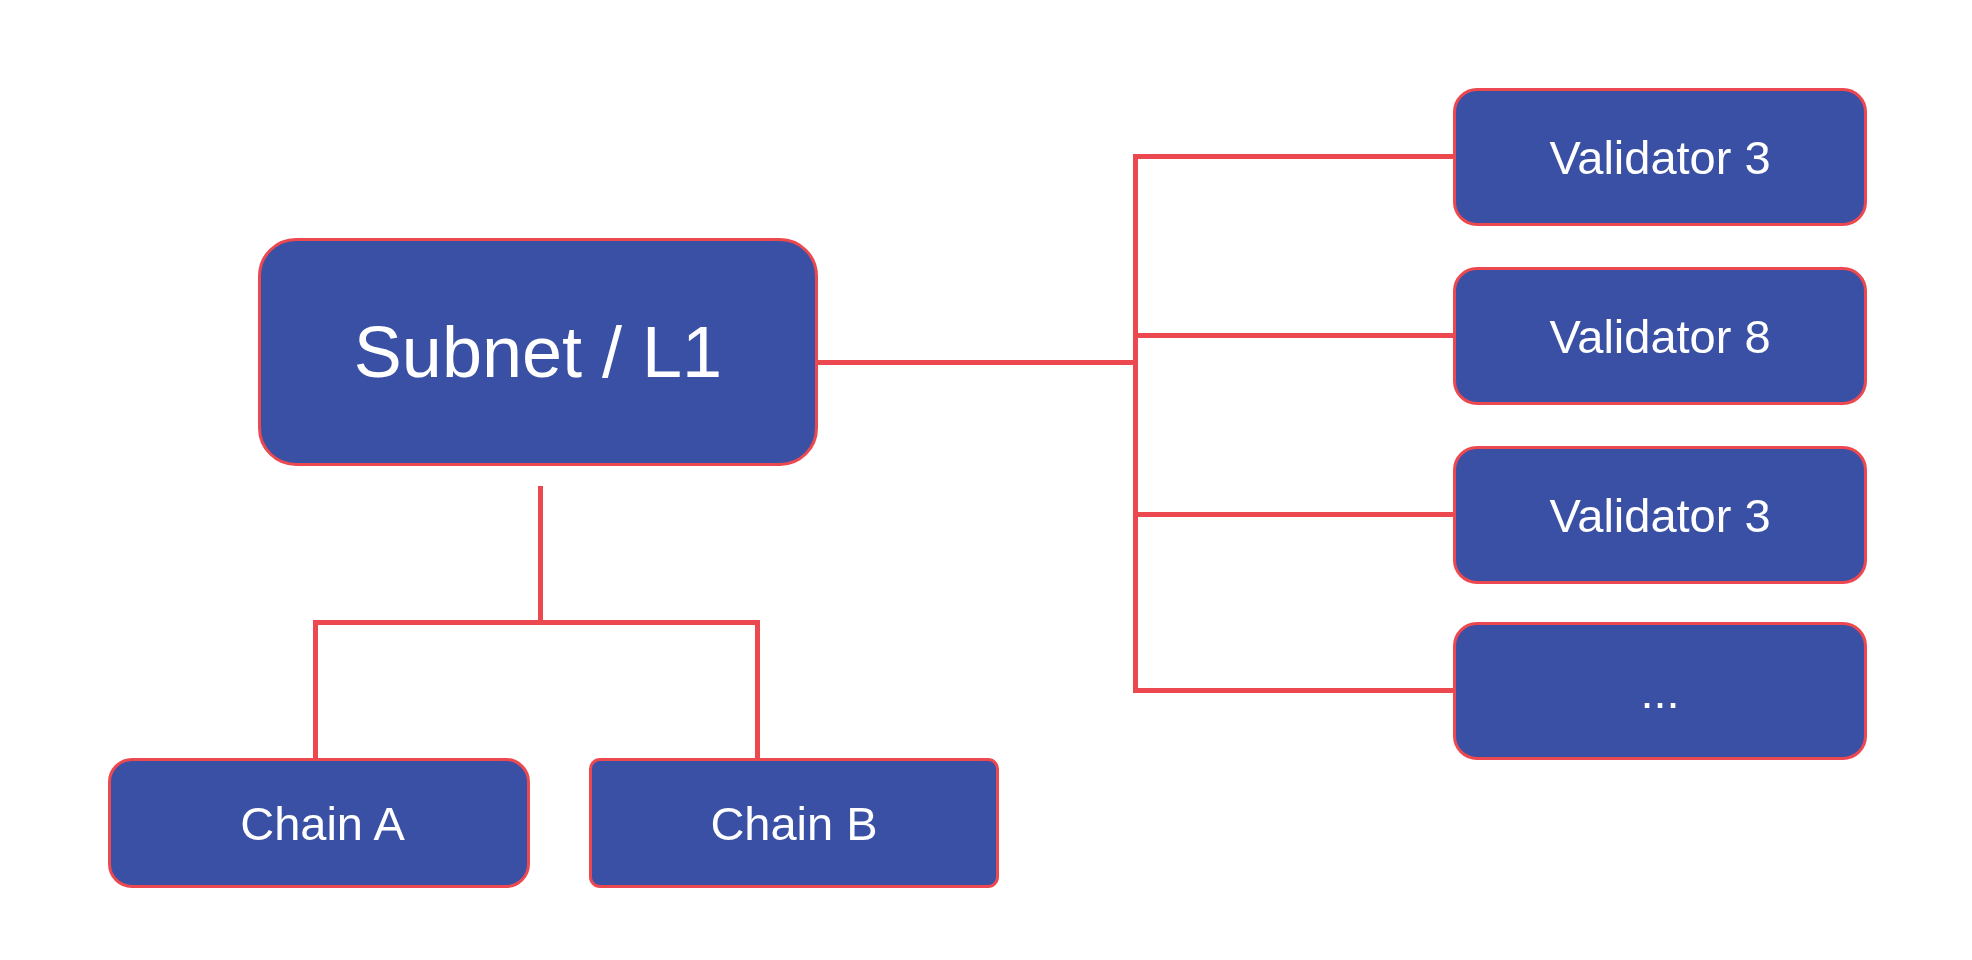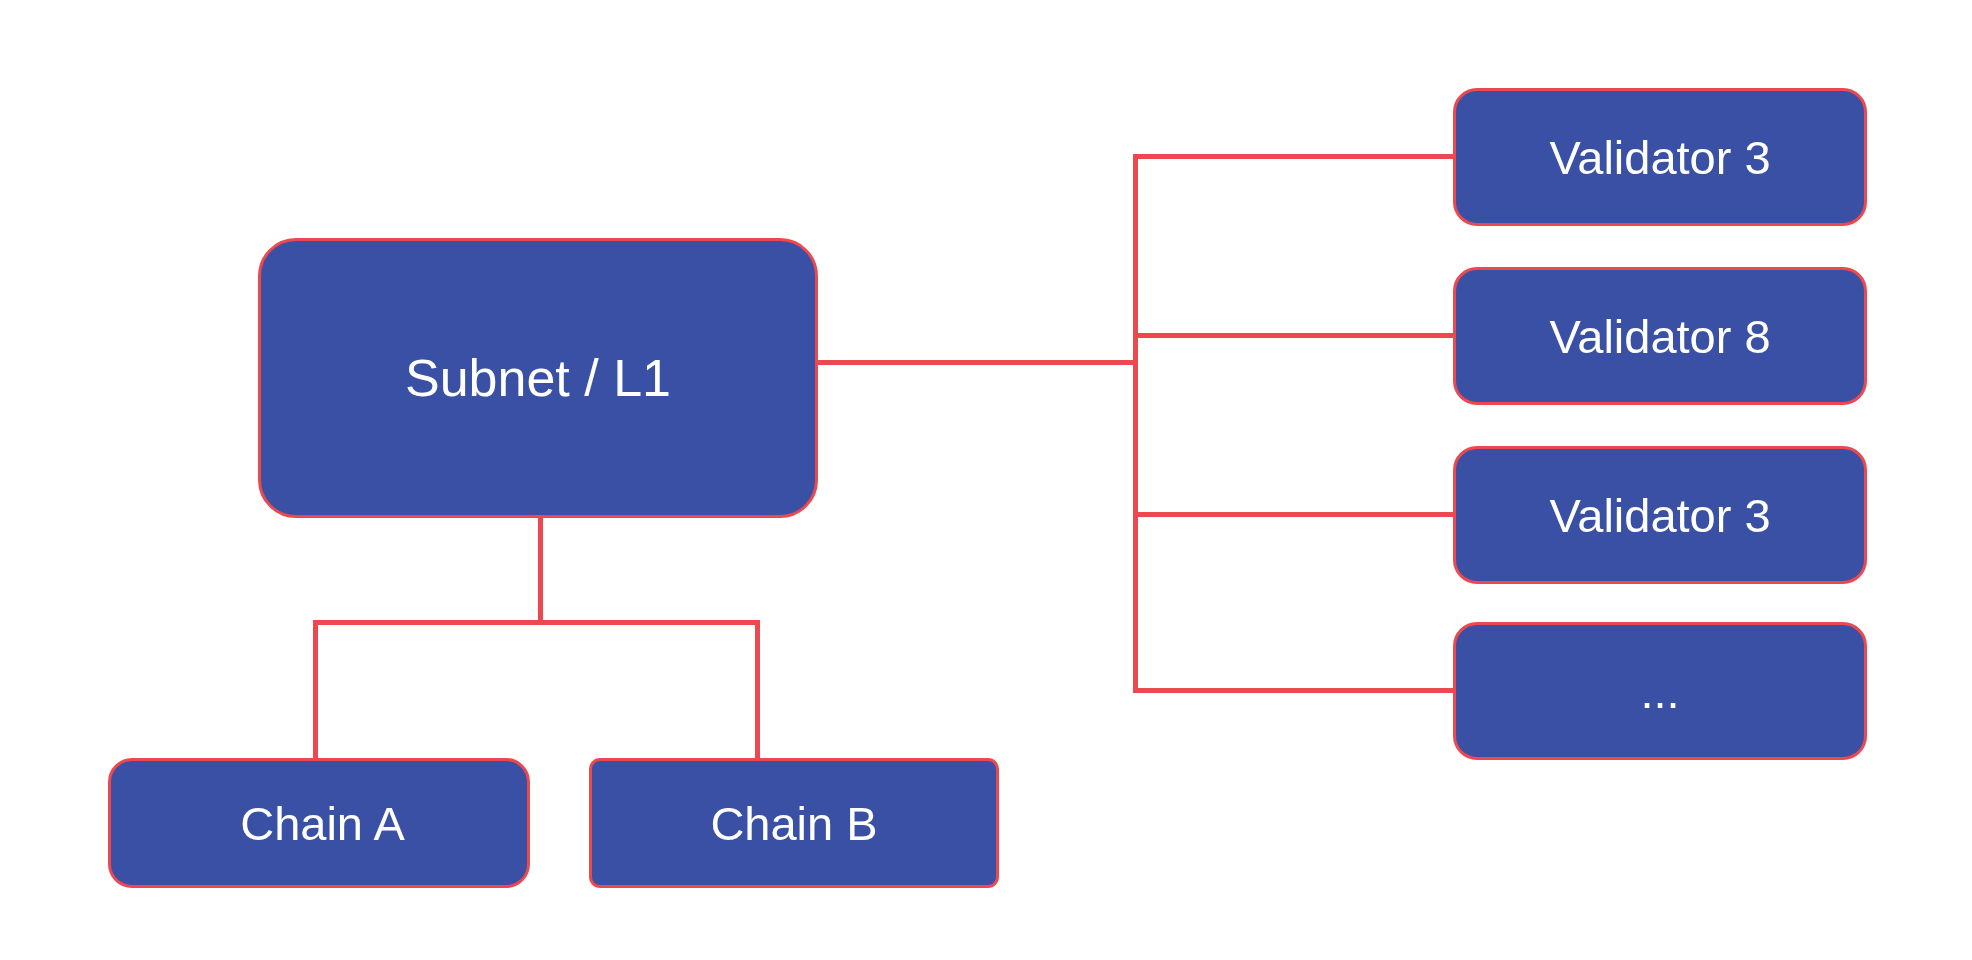--- a/index.html
+++ b/index.html
@@ -41,23 +41,23 @@
     background: var(--box-fill);
     border: 3px solid var(--accent-red);
     color: var(--text-color);
     display: flex;
     align-items: center;
     justify-content: center;
     text-align: center;
     line-height: 1;
   }
   .node-subnet {
-    left: 258px; top: 238px; width: 560px; height: 280px;
+    left: 258px; top: 238px; width: 560px; height: 228px;
     border-radius: 38px;
-    font-size: 52px;
+    font-size: 72px;
   }
   .node-small {
     border-radius: 24px;
     font-size: 47px;
   }
   .node-chain-a    { left: 108px;  top: 758px; width: 422px; height: 130px; padding-left: 7px; }
   .node-chain-b    { left: 589px;  top: 758px; width: 410px; height: 130px; border-radius: 11px; }
   .node-validator  { left: 1453px; width: 414px; height: 138px; }
   .node-validator-1 { top: 88px; }
   .node-validator-2 { top: 267px; }

